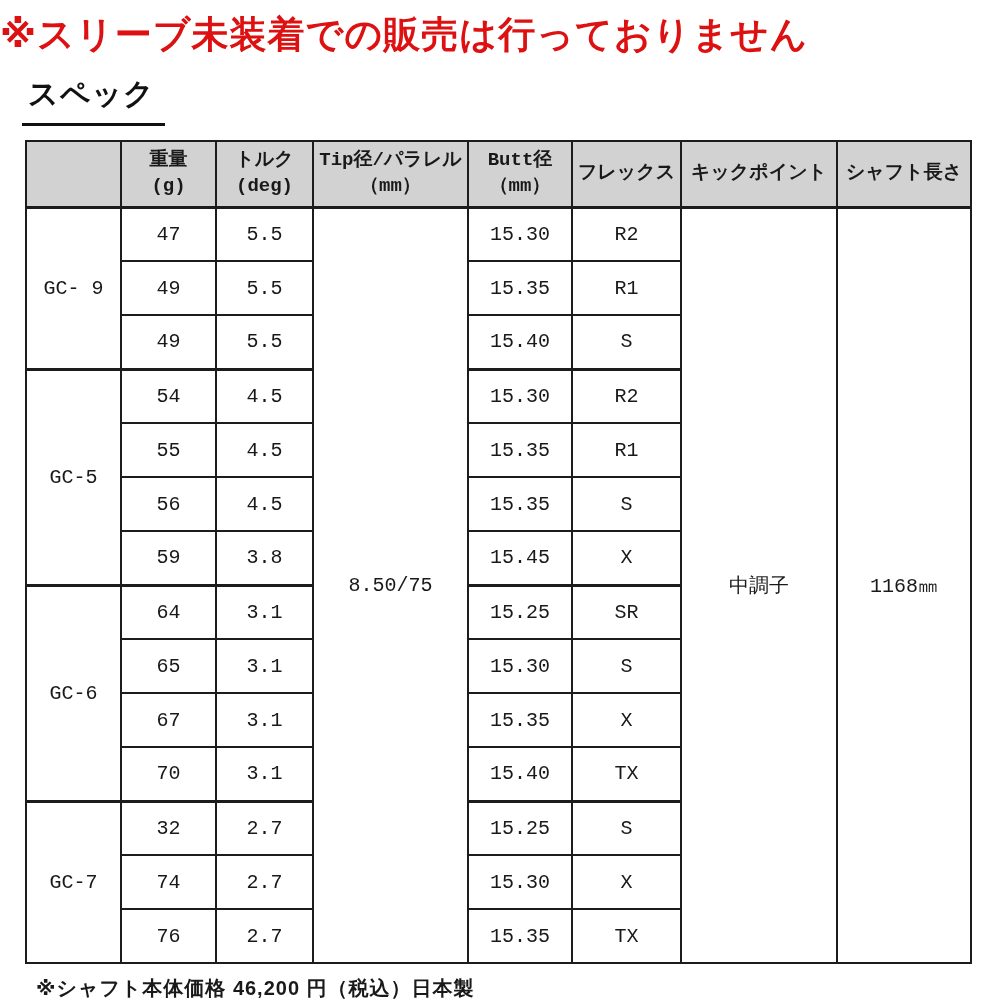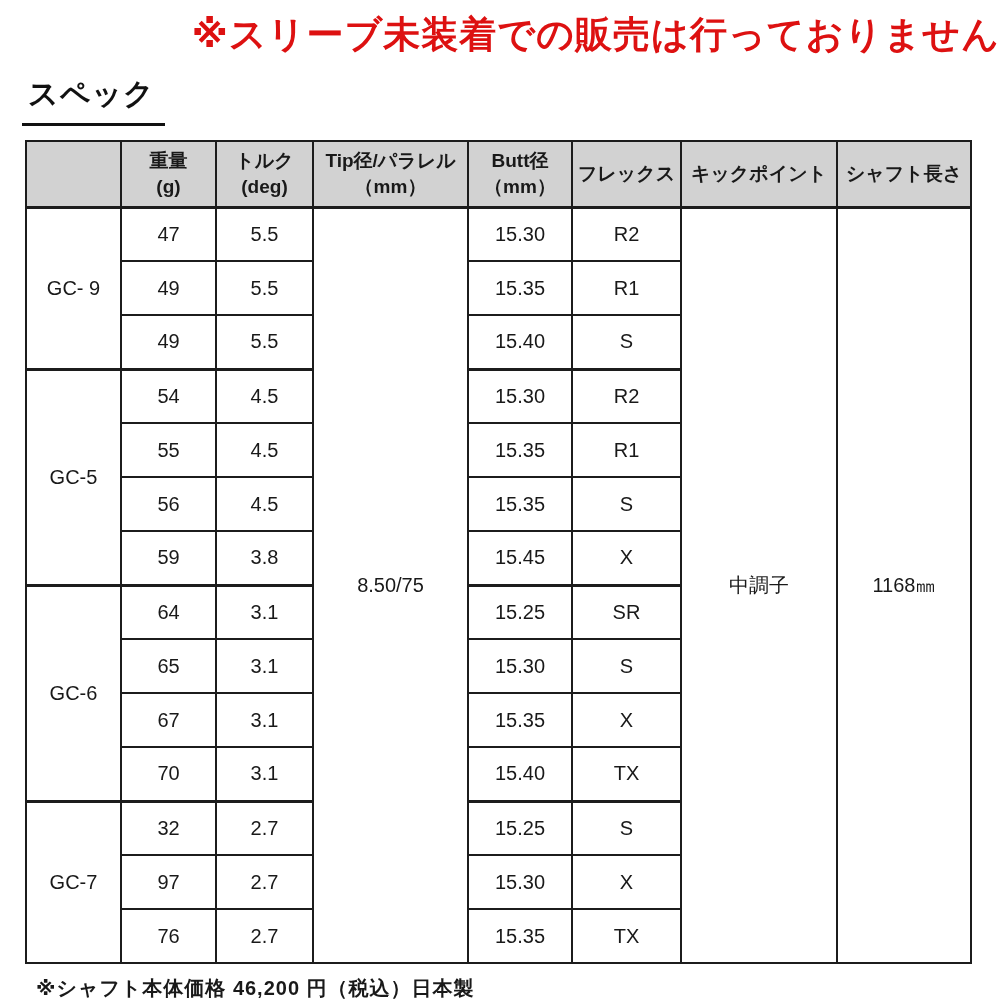--- a/index.html
+++ b/index.html
@@ -4,21 +4,21 @@
 <style>
   * { margin:0; padding:0; box-sizing:border-box; }
   html,body { width:1000px; height:1000px; background:#ffffff; }
   body {
     font-family:"Liberation Sans","DejaVu Sans",sans-serif;
     color:#191919;
     overflow:hidden;
   }
   .notice {
     margin-top:10px;
-    text-align:right;
+    text-align:left;
     font-size:37px;
     font-weight:bold;
     color:#dd1111;
     letter-spacing:1px;
     white-space:nowrap;
   }
   .section-title {
     display:inline-block;
     margin:14px 0 0 22px;
     font-size:30px;
@@ -26,20 +26,21 @@
     color:#111111;
     border-bottom:3px solid #111111;
     padding:0 10px 8px 6px;
     letter-spacing:1px;
   }
   table.spec {
     margin:14px 12px 0 25px;
     border-collapse:collapse;
     table-layout:fixed;
     width:945px;
+    font-family:Liberation Mono, monospace;
   }
   table.spec th, table.spec td {
     border:2px solid #1c1c1c;
     text-align:center;
     vertical-align:middle;
     overflow:hidden;
   }
   table.spec thead tr { height:66px; }
   table.spec th {
     background:#d2d2d2;
@@ -190,21 +191,21 @@
     </tr>
 
     <tr class="gstart">
       <td rowspan="3">GC-7</td>
       <td>32</td>
       <td>2.7</td>
       <td>15.25</td>
       <td>S</td>
     </tr>
     <tr>
-      <td>97</td>
+      <td>74</td>
       <td>2.7</td>
       <td>15.30</td>
       <td>X</td>
     </tr>
     <tr>
       <td>76</td>
       <td>2.7</td>
       <td>15.35</td>
       <td>TX</td>
     </tr>

